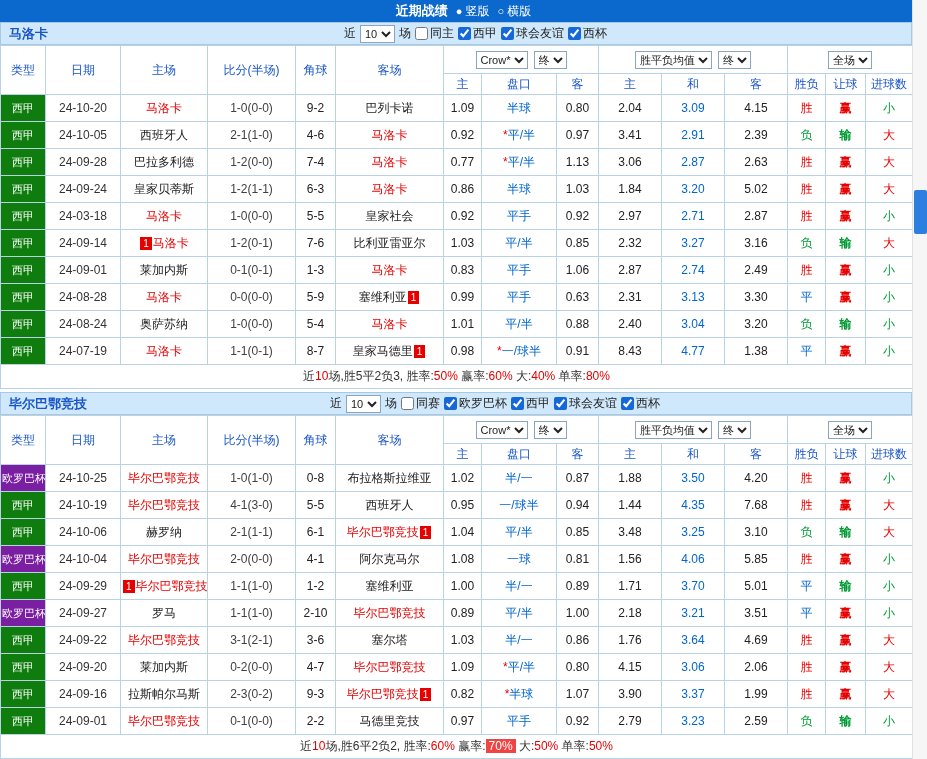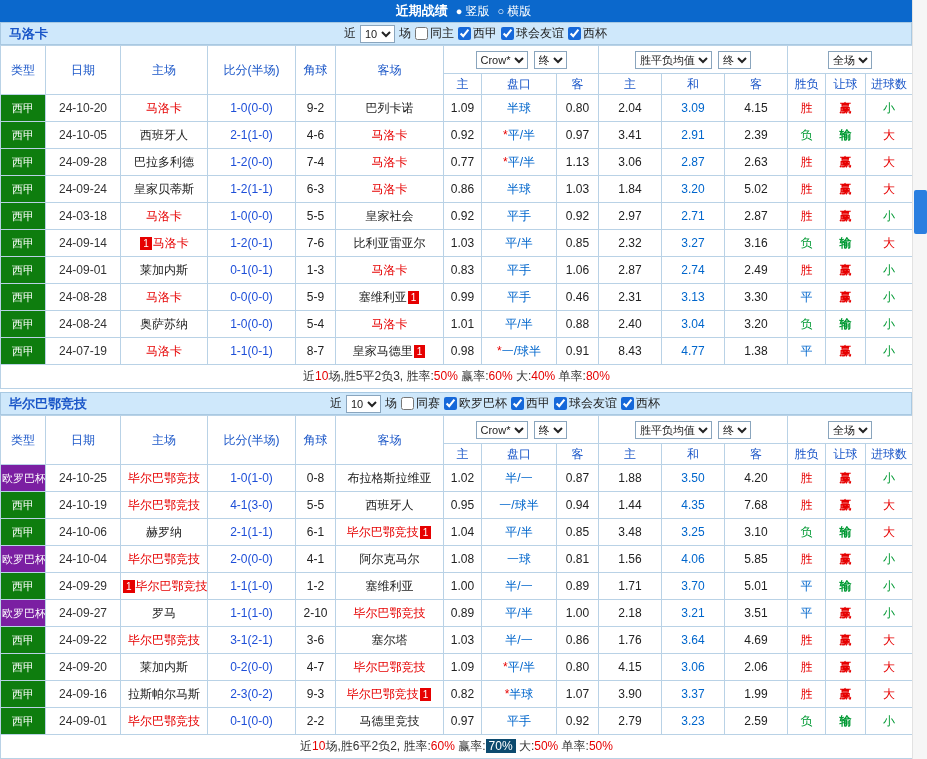--- a/index.html
+++ b/index.html
@@ -26,29 +26,29 @@
   
   table{width:912px;border-collapse:collapse;table-layout:fixed}
   th,td{border:1px solid #b9d2e6;text-align:center;overflow:hidden;white-space:nowrap;padding:0 1px}
   thead th{color:#1a56c8;font-weight:normal;background:#fff;font-size:12px}
   tr.h1 th{height:28px}
   tr.h2 th{height:21px}
   th.grp select{margin:0 3px}
   tbody td{height:27px}
   td.type{color:#fff;font-size:11px}
   td.date{color:#333}
-  td.score{color:#1d4ed8}
+  td.score{color:#404040}
   td.hcap{color:#0066cc}
   td.eu-mid{color:#0066cc}
   .star{color:#e60000}
   .focal{color:#e60000}
   .badge{display:inline-block;background:#e60000;color:#fff;font-size:10px;line-height:13px;height:13px;padding:0 3px;margin:0 1px;vertical-align:middle}
   tr.summary td{height:24px;color:#333;background:#fff}
   .sg-red{color:#e60000}
-  .sg-redbox{background:#0c4a6e;color:#fff;padding:0 3px}
+  .sg-redbox{background:#ef4444;color:#fff;padding:0 3px}
 
   
   .scrollbar{position:absolute;right:0;top:0;width:15px;height:759px;background:#f6f6f6;border-left:1px solid #e2e2e2}
   .scrollbar-thumb{position:absolute;left:1px;top:190px;width:13px;height:44px;background:#2a7fe0;border-radius:2px}
 </style>
 </head>
 <body>
 
 <div class="page">
 
@@ -254,21 +254,21 @@
             </tr>
             <tr>
               <td class="type" style="background:#0e7d0e">西甲</td>
               <td class="date">24-08-28</td>
               <td><span class="focal">马洛卡</span></td>
               <td class="score">0-0(0-0)</td>
               <td>5-9</td>
               <td><span class="">塞维利亚</span><span class="badge">1</span></td>
               <td>0.99</td>
               <td class="hcap">平手</td>
-              <td>0.46</td>
+              <td>0.63</td>
               <td>2.31</td>
               <td class="eu-mid">3.13</td>
               <td>3.30</td>
               <td style="color:#0066cc">平</td>
               <td style="color:#e60000;font-weight:bold">赢</td>
               <td style="color:#009933">小</td>
             </tr>
             <tr>
               <td class="type" style="background:#0e7d0e">西甲</td>
               <td class="date">24-08-24</td>

